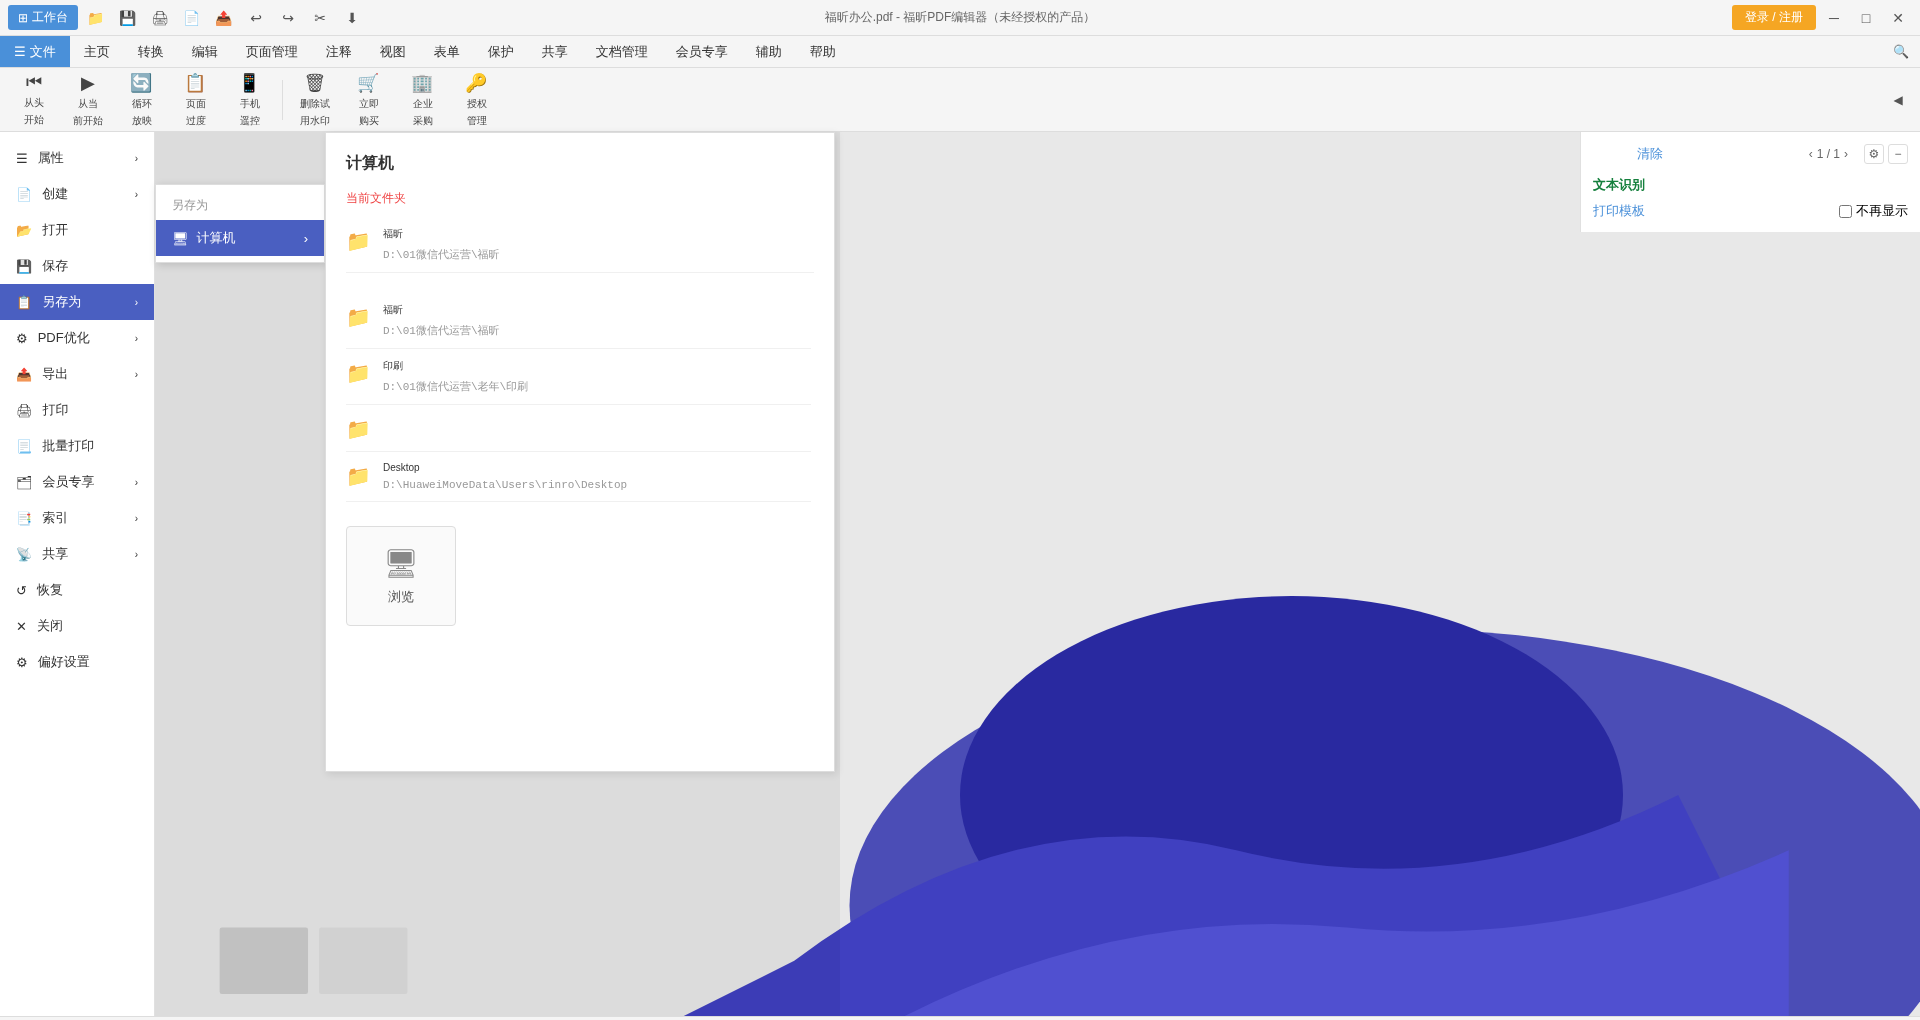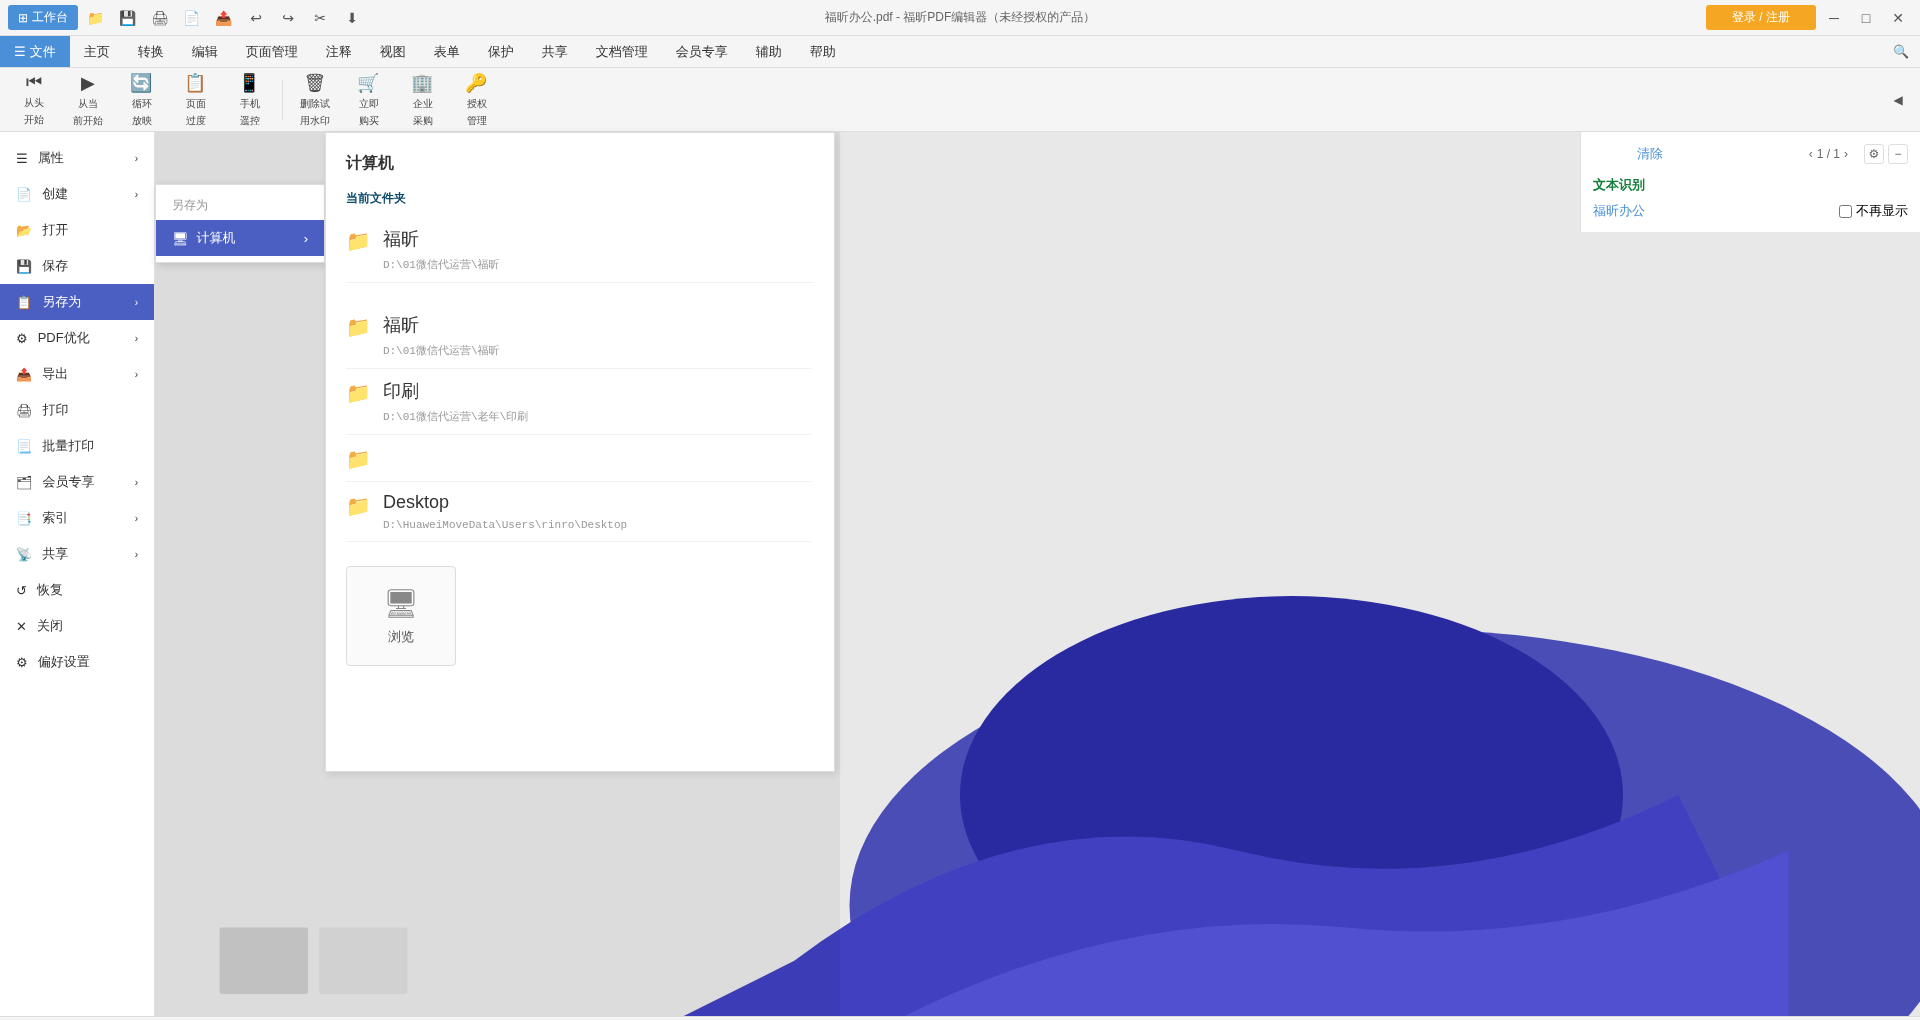--- a/index.html
+++ b/index.html
@@ -43,21 +43,21 @@
       margin-left: auto;
       display: flex;
       align-items: center;
       gap: 4px;
       padding-right: 8px;
     }
     .login-btn {
       background: #f5a623;
       color: white;
       border: none;
-      padding: 4px 26px;
+      padding: 4px 13px;
       border-radius: 3px;
       font-size: 12px;
       cursor: pointer;
     }
     .win-btn {
       width: 28px;
       height: 28px;
       border: none;
       background: transparent;
       cursor: pointer;
@@ -175,40 +175,39 @@
       min-height: 640px;
     }
     .computer-panel-title {
       font-size: 16px;
       font-weight: bold;
       color: #333;
       margin-bottom: 16px;
     }
     .section-label {
       font-size: 12px;
-      color: #0c4a6e;
+      color: #ef4444;
       margin-bottom: 10px;
-      font-weight: bold;
     }
     .folder-item {
       display: flex;
       align-items: flex-start;
       gap: 12px;
       padding: 10px 0;
       cursor: pointer;
       border-bottom: 1px solid #f0f0f0;
     }
     .folder-icon {
       font-size: 20px;
       color: #888;
       margin-top: 2px;
       flex-shrink: 0;
     }
     .folder-info .folder-name {
-      font-size: 18px;
+      font-size: 10px;
       color: #333;
       font-weight: 500;
     }
     .folder-info .folder-path {
       font-size: 11px;
       color: #999;
       margin-top: 6px;
       max-width: 400px;
       overflow: hidden;
       text-overflow: ellipsis;
@@ -620,21 +619,21 @@
         <button class="page-nav-btn">›</button>
       </div>
       <div style="margin-left:8px; display:flex; gap:4px;">
         <div class="settings-icon">⚙</div>
         <div class="minus-icon">−</div>
       </div>
     </div>
     <div class="text-recognition-section">
       <div class="tr-title">文本识别</div>
       <div style="display:flex; align-items:center;">
-        <span class="tr-link">福昕办公</span>
+        <span class="tr-link">打印模板</span>
         <div style="margin-left:auto; display:flex; align-items:center; gap:4px;">
           <input type="checkbox" style="">
           <span>不再显示</span>
         </div>
       </div>
     </div>
   </div>
 
 </div>
 

